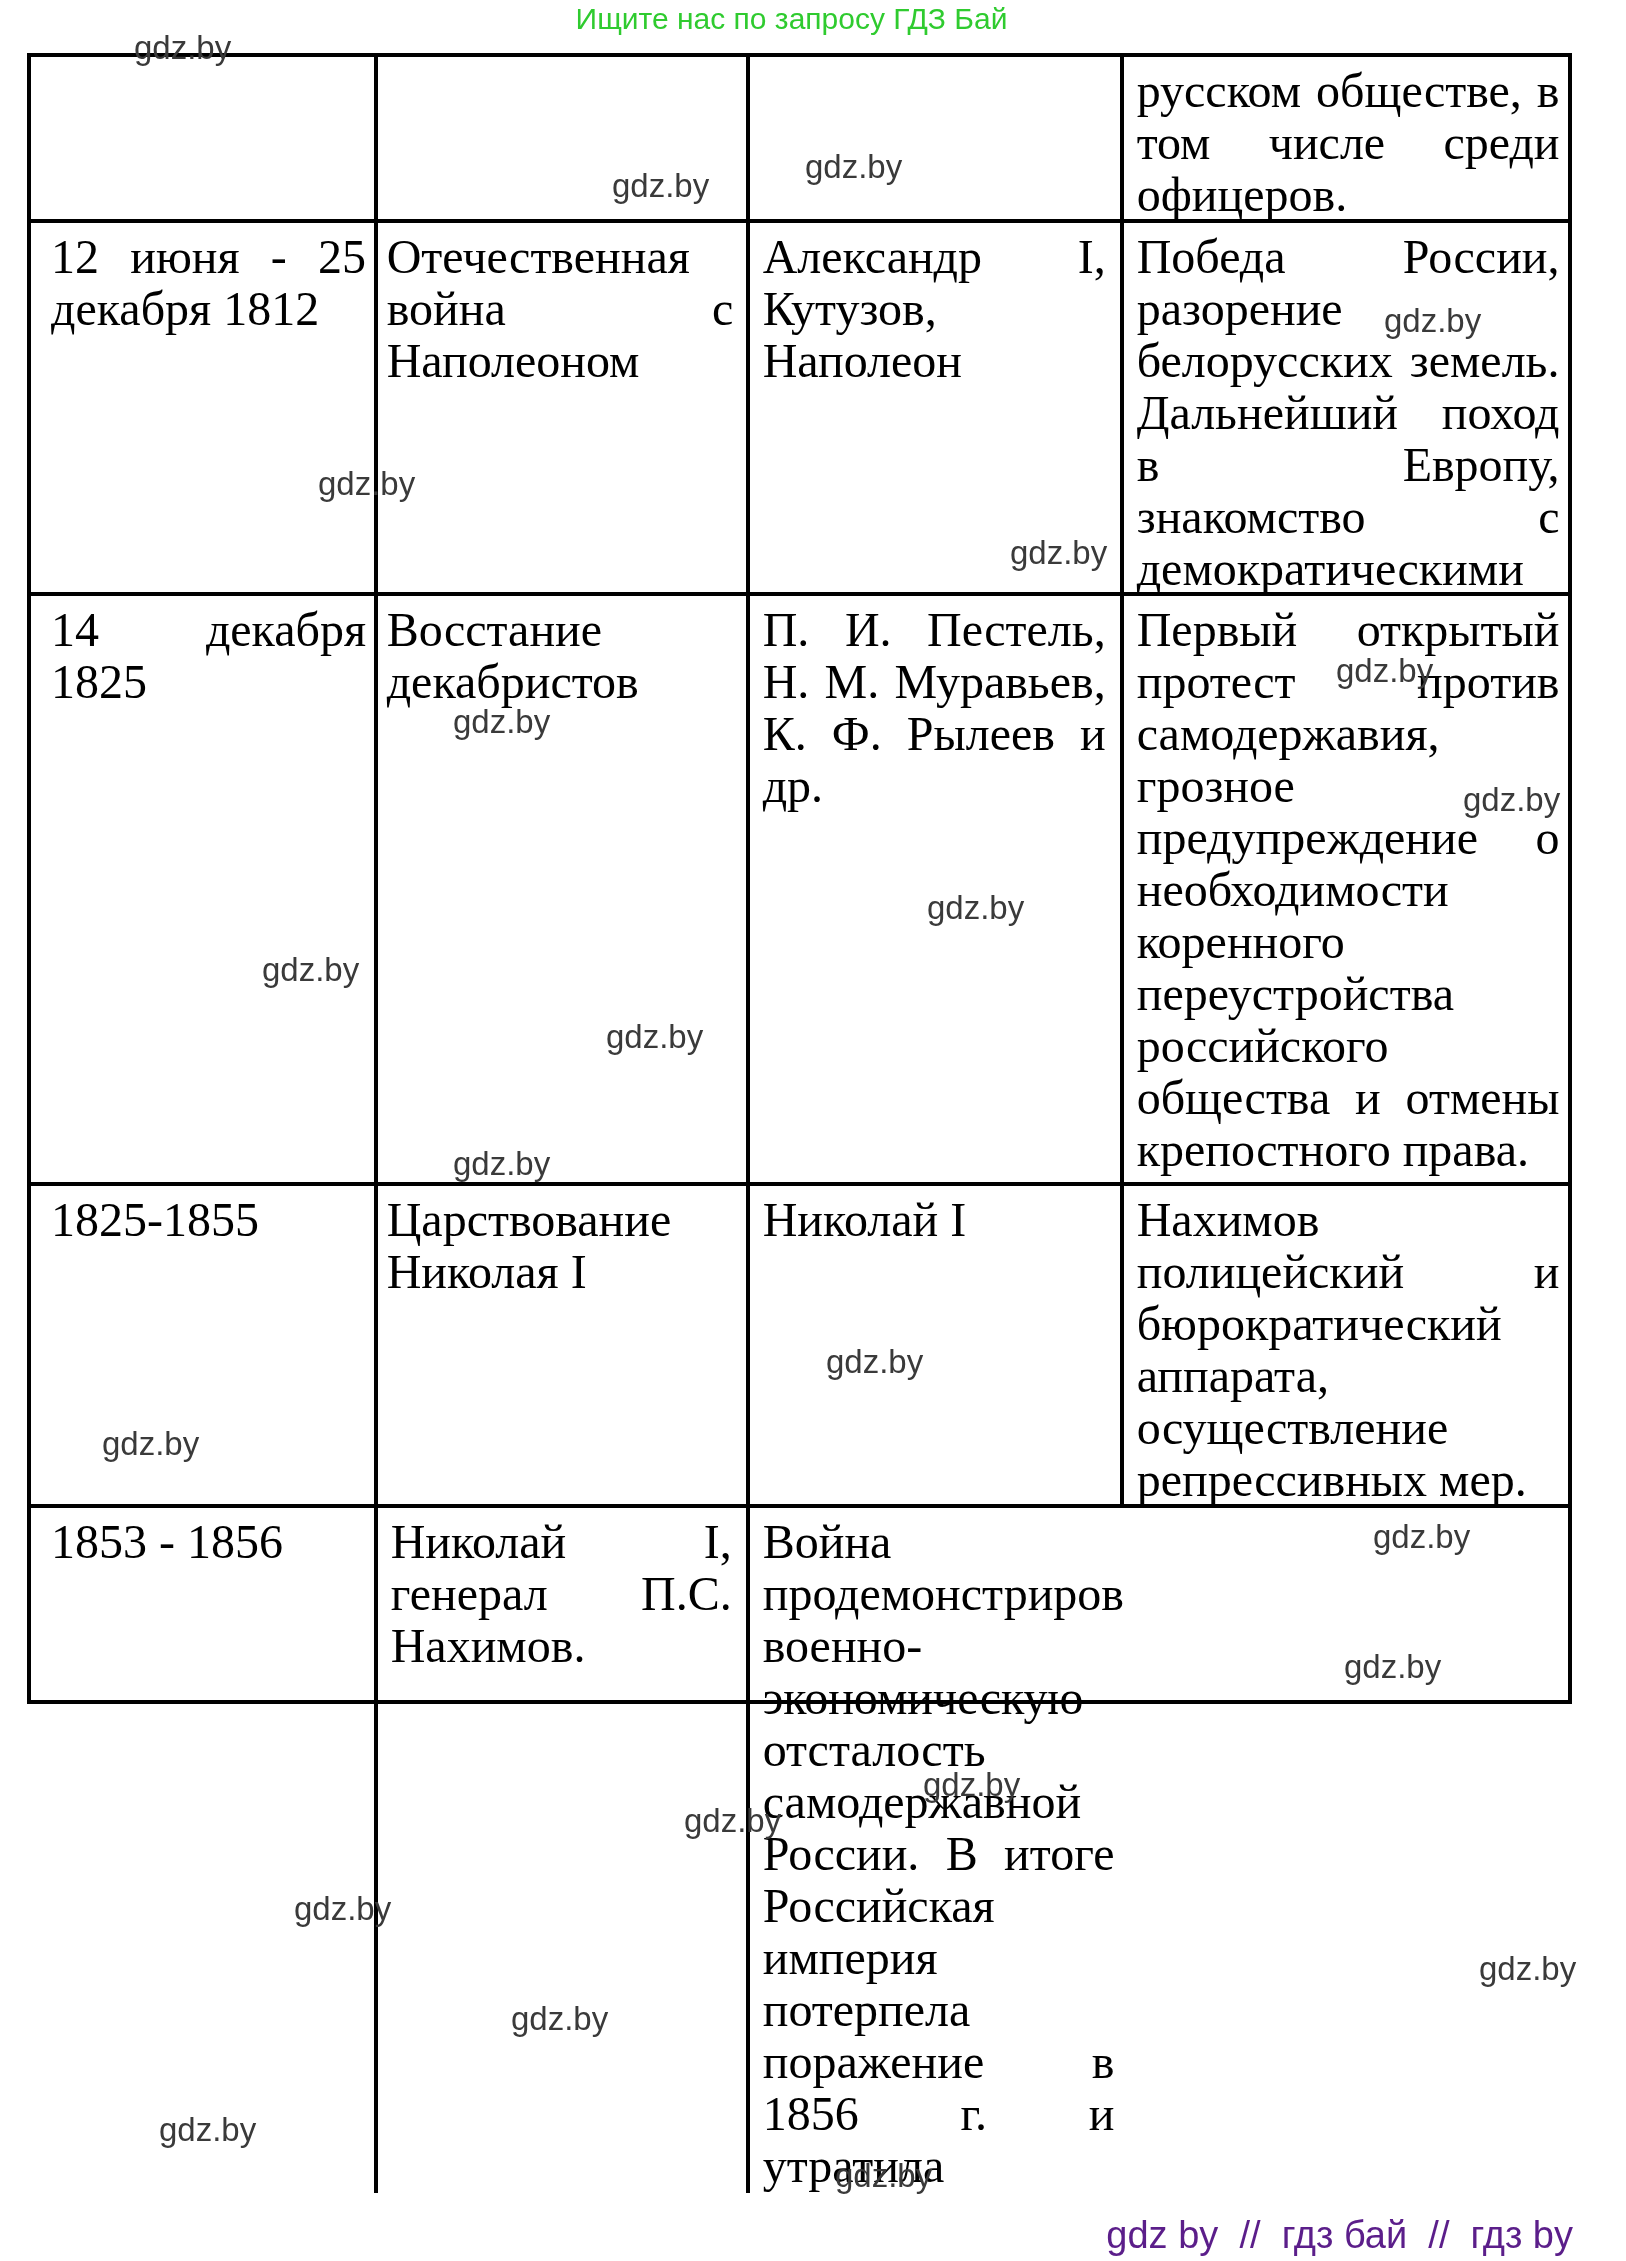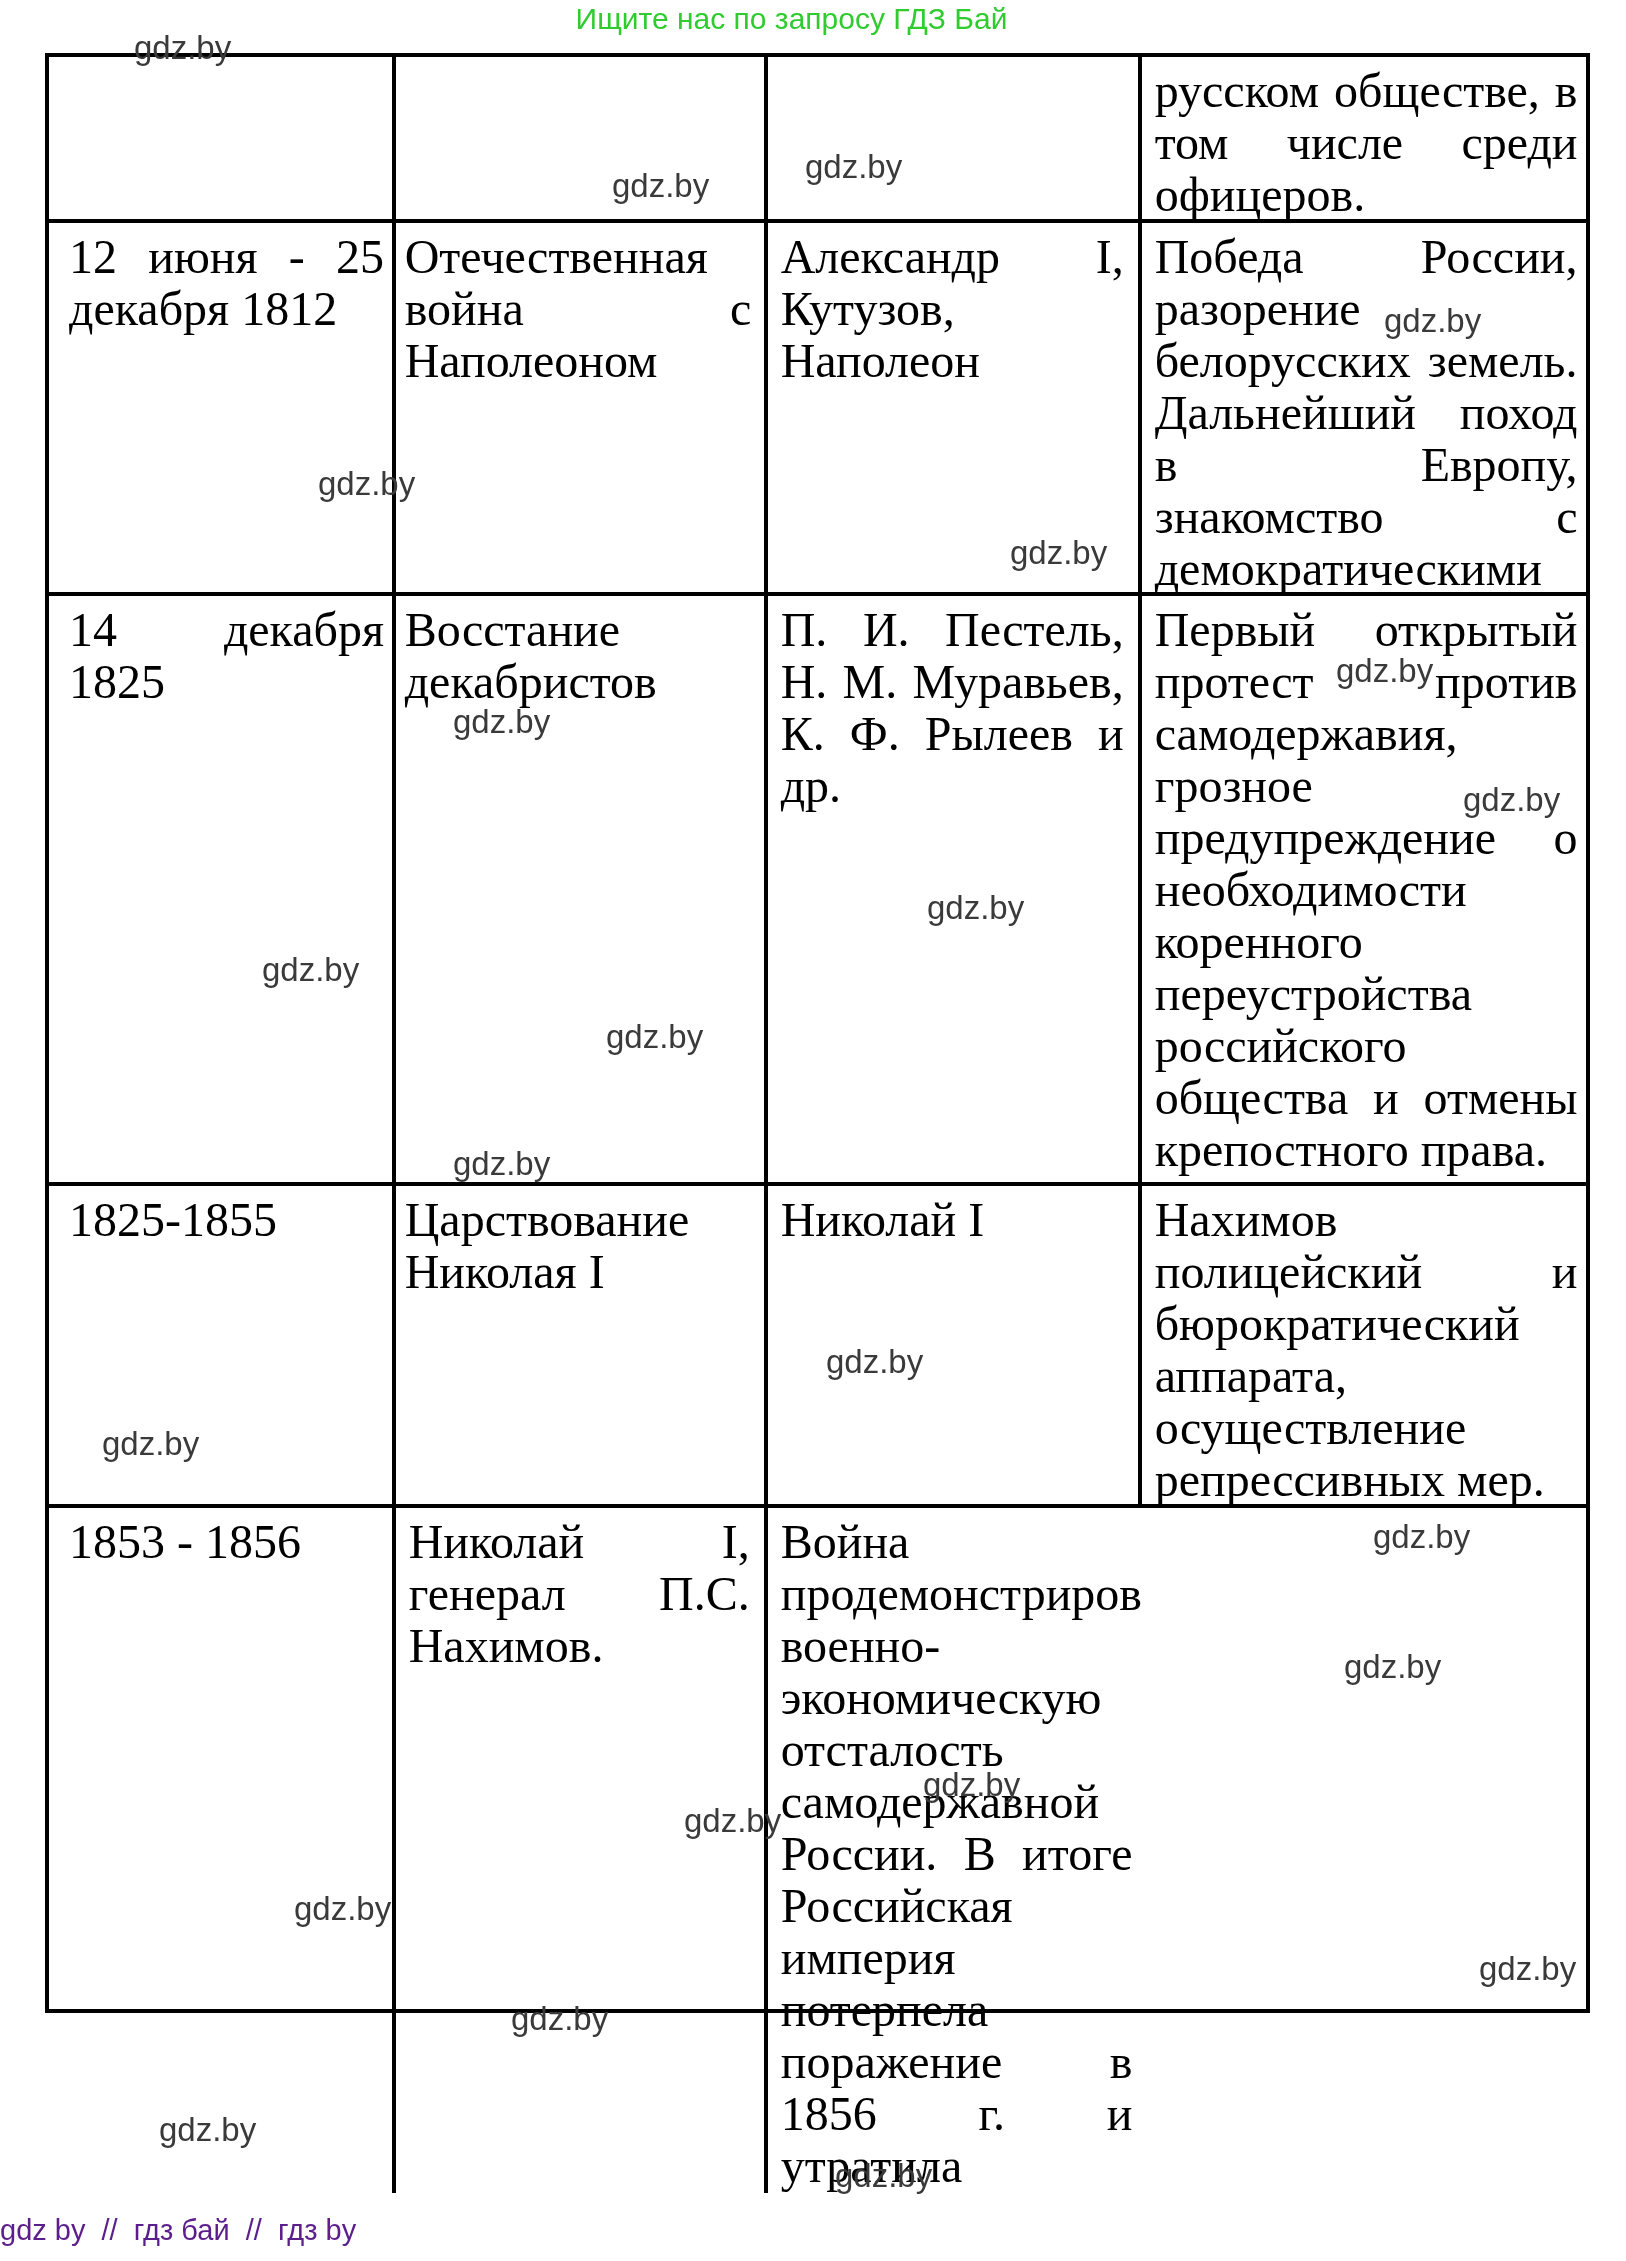--- a/index.html
+++ b/index.html
@@ -24,33 +24,33 @@
     font-weight: 500;
     font-size: 30px;
     color: #2FCB2F;
     white-space: pre;
   }
   .banner-bottom {
     position: absolute;
     top: 2214px;
     left: 0;
     width: 1573px;
-    text-align: left;
+    text-align: right;
     font-family: "Liberation Sans", sans-serif;
     font-weight: 400;
-    font-size: 29px;
+    font-size: 38px;
     color: #5B1E8A;
     white-space: pre;
   }
   .history-table {
     position: absolute;
-    left: 45px;
+    left: 27px;
     top: 53px;
     width: 1545px;
-    height: 1960px;
+    height: 1651px;
     box-sizing: border-box;
     border: 4px solid #000000;
     display: grid;
     grid-template-columns: 347px 372px 374px 445px;
     grid-template-rows: 166px 373px 590px 322px 685px;
     background: #ffffff;
   }
   .cell {
     box-sizing: border-box;
     border-right: 4px solid #000000;

